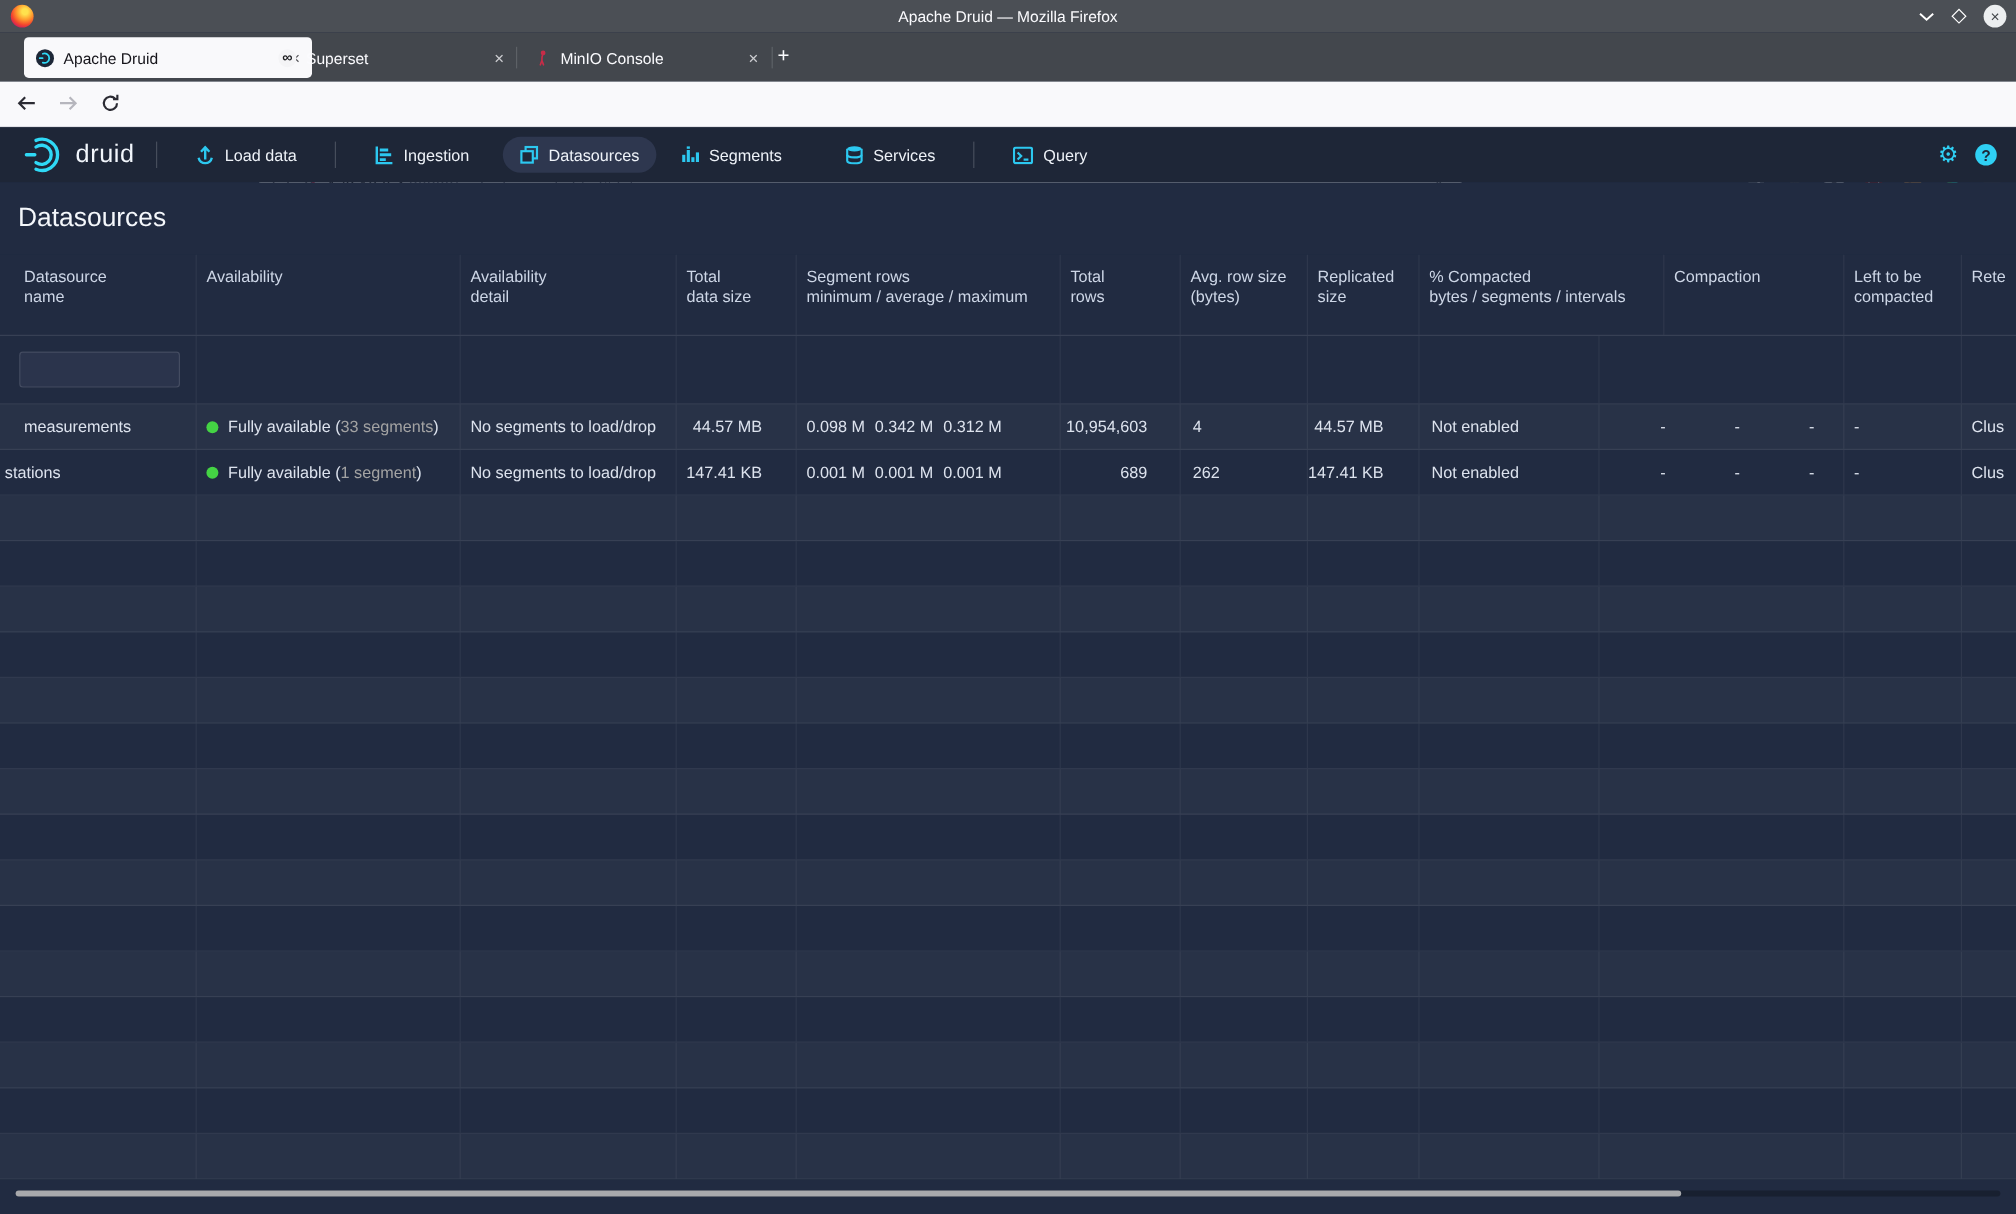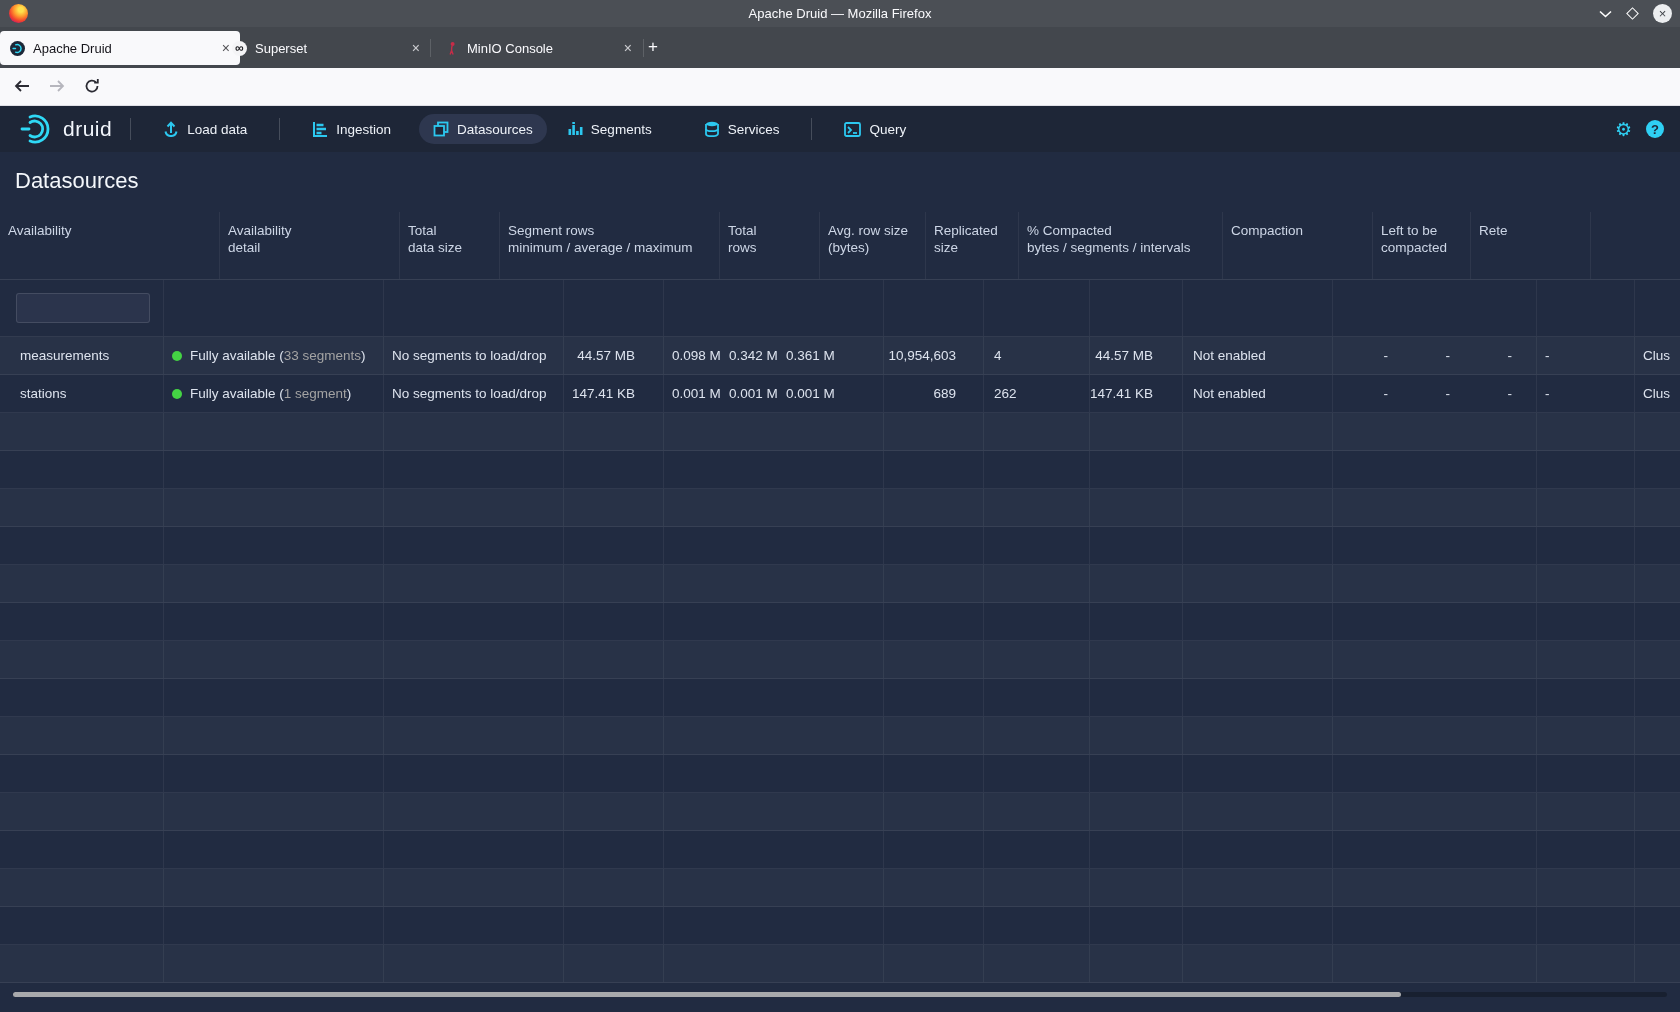--- a/index.html
+++ b/index.html
@@ -12,21 +12,21 @@
   .ff-logo { position:absolute; left:9px; top:4px; width:19px; height:19px; border-radius:50%;
     background:radial-gradient(circle at 62% 30%, #ffe14d 0 14%, #ff9b2e 38%, #f4472c 62%, #b5007f 92%); }
   .win-title { position:absolute; left:0; right:0; text-align:center; color:#fbfbfe; font-size:13px; }
   .win-controls { position:absolute; right:8px; top:0; height:27px; display:flex; align-items:center; gap:16px; }
   .diamond { width:9px; height:9px; border:1.5px solid #fff; transform:rotate(45deg); }
   .close-circle { width:19px; height:19px; border-radius:50%; background:#eceef0; color:#41454a; font-size:13px;
     display:flex; align-items:center; justify-content:center; line-height:1; }
 
   
   .tabbar { top:27px; height:41px; background:#43474d; }
-  .tab-active { position:absolute; left:0; top:4px; width:240px; height:34px; background:#f9f9fb; border-radius:4px;
+  .tab-active { position:absolute; left:20px; top:4px; width:240px; height:34px; background:#f9f9fb; border-radius:4px;
     display:flex; align-items:center; padding:0 10px; color:#15141a; font-size:13px; }
   .tab-inactive { position:absolute; top:4px; height:34px; display:flex; align-items:center; padding:0 10px;
     color:#fbfbfe; font-size:13px; }
   .tab-close { margin-left:auto; font-size:14px; opacity:.75; }
   .tab-sep { position:absolute; top:12px; width:1px; height:18px; background:#5d6166; }
   .favicon { width:15px; height:15px; margin-right:8px; flex:0 0 auto; }
   .druid-fav { border-radius:50%; background:#1d2737; display:flex; align-items:center; justify-content:center; }
   .superset-fav { border-radius:50%; background:#f4f4f6; color:#1b1b1f; font-weight:bold; font-size:12px;
     display:flex; align-items:center; justify-content:center; line-height:1; }
   .newtab-btn { position:absolute; left:648px; top:10px; color:#fbfbfe; font-size:17px; }
@@ -310,20 +310,22 @@
 
   <div class="btn columns-btn">
     <span>Columns</span>
     <span class="muted">(13/15)</span>
     <div class="caret"></div>
   </div>
 </div>
 
 <div class="band table-area">
   <div class="trow thead" id="thead">
+      <div class="th" style="width: 164px; padding-left: 20px;">Datasource
+name</div>
       <div class="th" style="width: 220px; padding-left: 8px;">Availability</div>
       <div class="th" style="width: 180px; padding-left: 8px;">Availability
 detail</div>
       <div class="th" style="width: 100px; padding-left: 8px;">Total
 data size</div>
       <div class="th" style="width: 220px; padding-left: 8px;">Segment rows
 minimum / average / maximum</div>
       <div class="th" style="width: 100px; padding-left: 8px;">Total
 rows</div>
       <div class="th" style="width: 106px; padding-left: 8px;">Avg. row size
@@ -360,36 +362,36 @@
           <span class="dot" style="background: rgb(68, 211, 68);"></span>
           <span>Fully available (</span>
           <span class="link">33 segments</span>
           <span>)</span>
         </div>
         <div class="td" style="width: 180px; padding-left: 8px;">No segments to load/drop</div>
         <div class="td" style="width: 100px; justify-content: flex-end; padding-right: 28px;">44.57 MB</div>
         <div class="td tri-cell" style="width: 220px; padding-left: 8px;">
           <span>0.098 M</span>
           <span>0.342 M</span>
-          <span>0.361 M</span>
+          <span>0.312 M</span>
         </div>
         <div class="td" style="width: 100px; justify-content: flex-end; padding-right: 27px;">10,954,603</div>
         <div class="td" style="width: 106px; padding-left: 10px;">4</div>
         <div class="td" style="width: 93px; justify-content: flex-end; padding-right: 29px;">44.57 MB</div>
         <div class="td" style="width: 150px; padding-left: 10px;">Not enabled</div>
         <div class="td pct-cell" style="width: 204px;">
           <span>-</span>
           <span>-</span>
           <span>-</span>
         </div>
         <div class="td" style="width: 98px; padding-left: 8px;">-</div>
         <div class="td" style="width: 120px; padding-left: 8px;">Clus</div>
       </div>
       <div class="trow dr even">
-        <div class="td" style="width: 164px; padding-left: 20px;">stations</div>
+        <div class="td" style="width: 164px; padding-left: 4px;">stations</div>
         <div class="td" style="width: 220px; padding-left: 8px;">
           <span class="dot" style="background: rgb(68, 211, 68);"></span>
           <span>Fully available (</span>
           <span class="link">1 segment</span>
           <span>)</span>
         </div>
         <div class="td" style="width: 180px; padding-left: 8px;">No segments to load/drop</div>
         <div class="td" style="width: 100px; justify-content: flex-end; padding-right: 28px;">147.41 KB</div>
         <div class="td tri-cell" style="width: 220px; padding-left: 8px;">
           <span>0.001 M</span>

